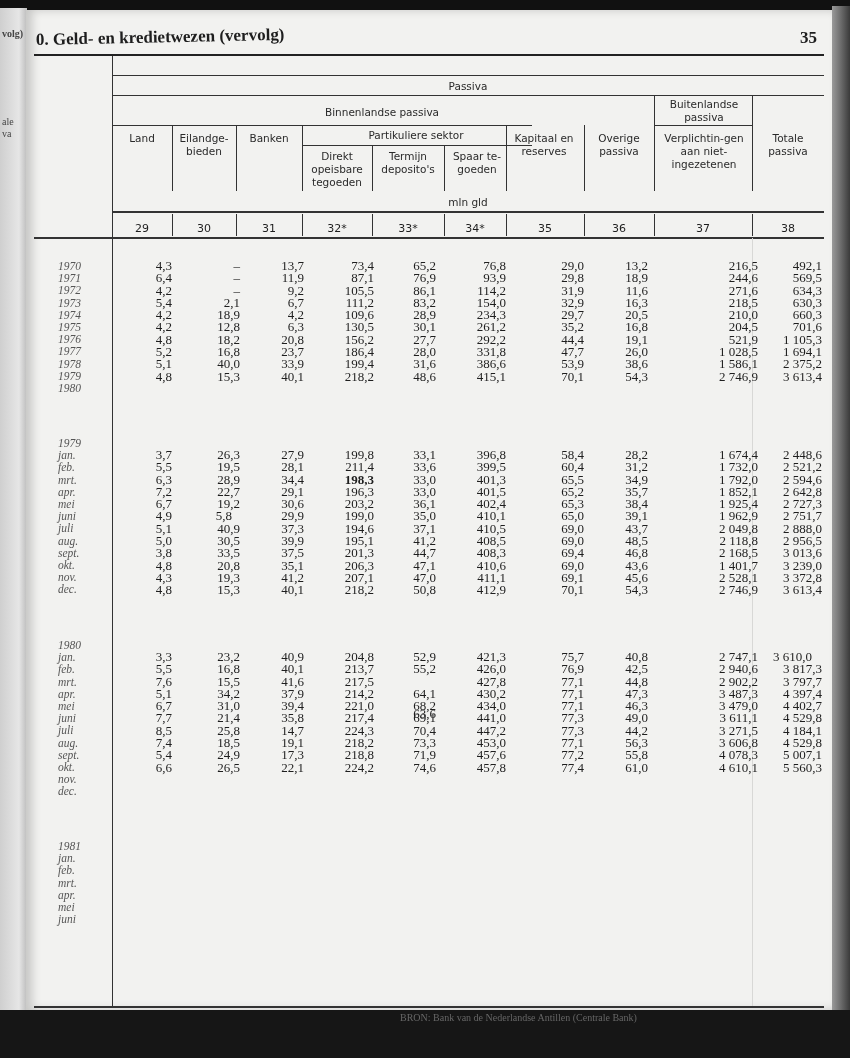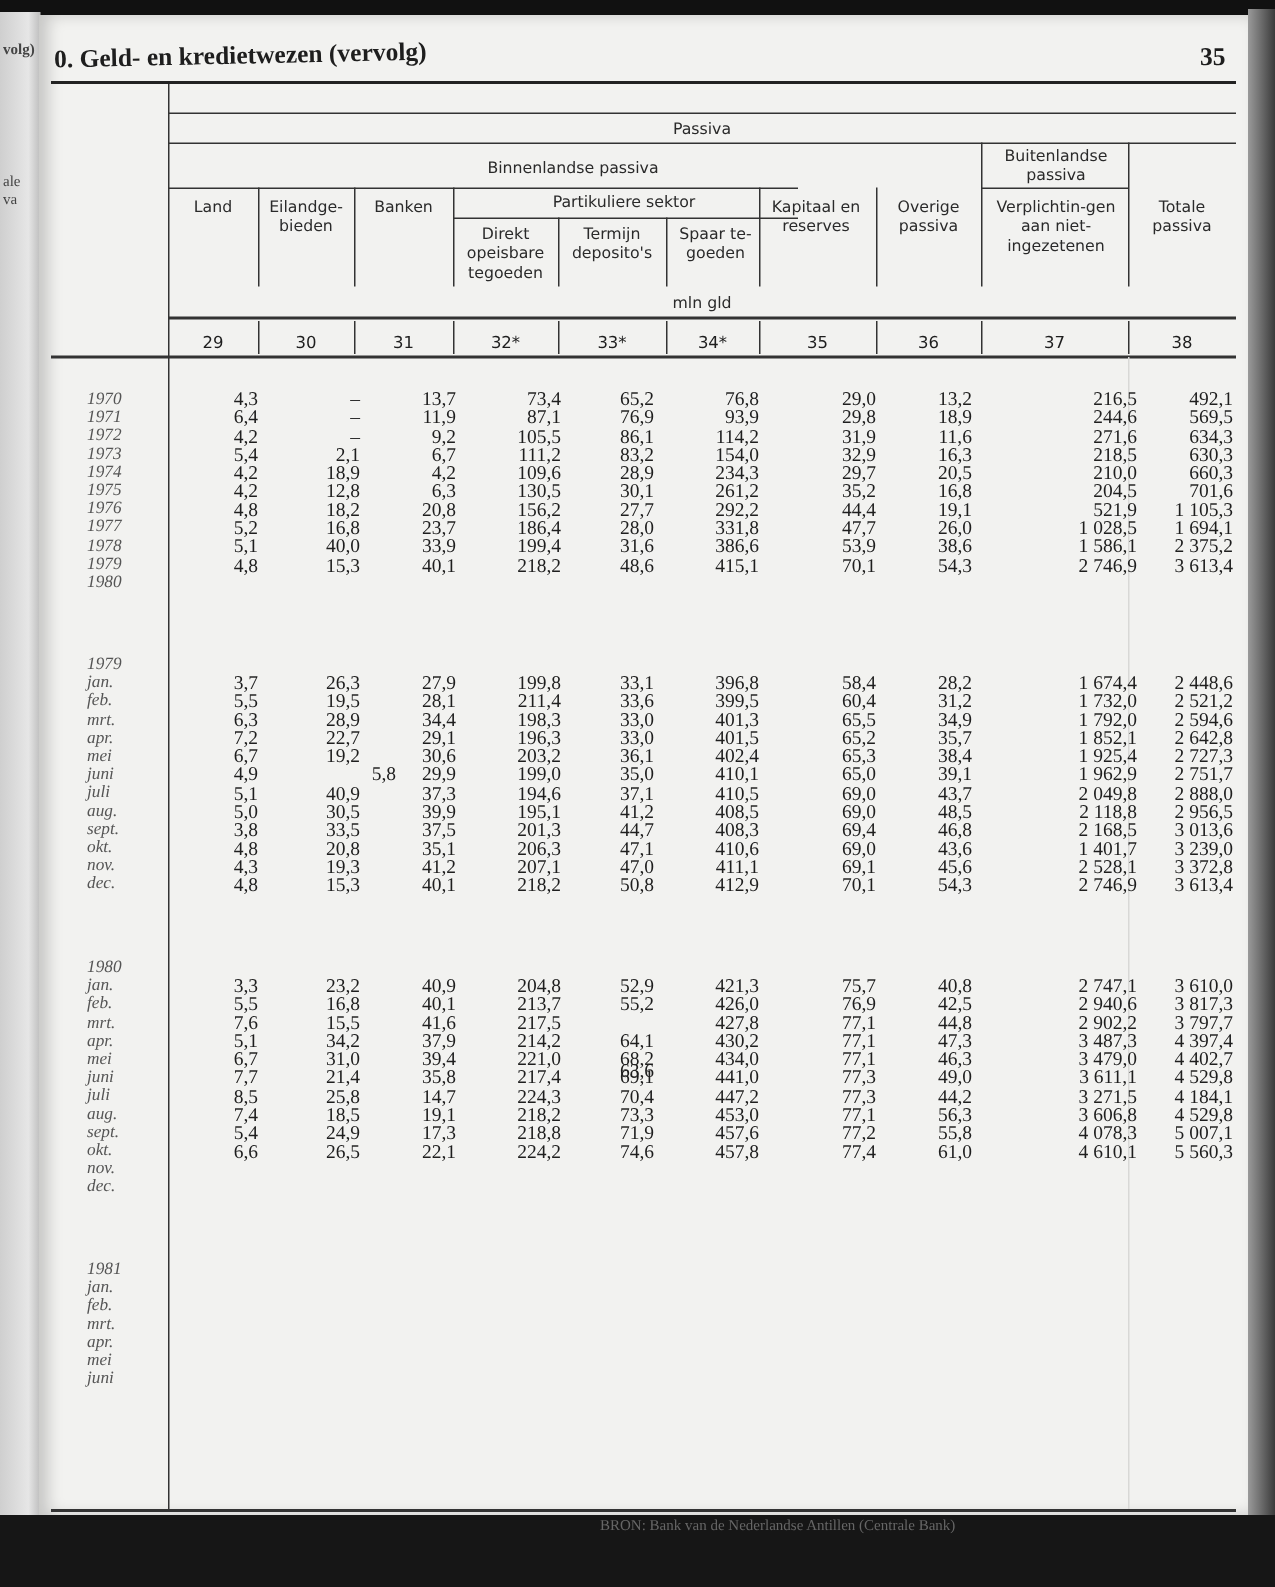--- a/index.html
+++ b/index.html
@@ -297,21 +297,21 @@
         <span class="cell" style="right: 318px;">399,5</span>
         <span class="cell" style="right: 240px;">60,4</span>
         <span class="cell" style="right: 176px;">31,2</span>
         <span class="cell" style="right: 66px;">1 732,0</span>
         <span class="cell" style="right: 2px;">2 521,2</span>
       </div>
       <div class="drow">
         <span class="cell" style="right: 652px;">6,3</span>
         <span class="cell" style="right: 584px;">28,9</span>
         <span class="cell" style="right: 520px;">34,4</span>
-        <span class="cell" style="right: 450px;">198,3</span>
+        <span class="cell" style="right: 450px; font-weight: bold;">198,3</span>
         <span class="cell" style="right: 388px;">33,0</span>
         <span class="cell" style="right: 318px;">401,3</span>
         <span class="cell" style="right: 240px;">65,5</span>
         <span class="cell" style="right: 176px;">34,9</span>
         <span class="cell" style="right: 66px;">1 792,0</span>
         <span class="cell" style="right: 2px;">2 594,6</span>
       </div>
       <div class="drow">
         <span class="cell" style="right: 652px;">7,2</span>
         <span class="cell" style="right: 584px;">22,7</span>
@@ -331,21 +331,21 @@
         <span class="cell" style="right: 450px;">203,2</span>
         <span class="cell" style="right: 388px;">36,1</span>
         <span class="cell" style="right: 318px;">402,4</span>
         <span class="cell" style="right: 240px;">65,3</span>
         <span class="cell" style="right: 176px;">38,4</span>
         <span class="cell" style="right: 66px;">1 925,4</span>
         <span class="cell" style="right: 2px;">2 727,3</span>
       </div>
       <div class="drow">
         <span class="cell" style="right: 652px;">4,9</span>
-        <span class="cell" style="right: 560px;">5,8</span>
+        <span class="cell" style="right: 592px;">5,8</span>
         <span class="cell" style="right: 520px;">29,9</span>
         <span class="cell" style="right: 450px;">199,0</span>
         <span class="cell" style="right: 388px;">35,0</span>
         <span class="cell" style="right: 318px;">410,1</span>
         <span class="cell" style="right: 240px;">65,0</span>
         <span class="cell" style="right: 176px;">39,1</span>
         <span class="cell" style="right: 66px;">1 962,9</span>
         <span class="cell" style="right: 2px;">2 751,7</span>
       </div>
       <div class="drow">
@@ -441,21 +441,21 @@
       <div class="drow">
         <span class="cell" style="right: 652px;">3,3</span>
         <span class="cell" style="right: 584px;">23,2</span>
         <span class="cell" style="right: 520px;">40,9</span>
         <span class="cell" style="right: 450px;">204,8</span>
         <span class="cell" style="right: 388px;">52,9</span>
         <span class="cell" style="right: 318px;">421,3</span>
         <span class="cell" style="right: 240px;">75,7</span>
         <span class="cell" style="right: 176px;">40,8</span>
         <span class="cell" style="right: 66px;">2 747,1</span>
-        <span class="cell" style="right: 2px;">3 610,0</span>
+        <span class="cell" style="right: 12px;">3 610,0</span>
       </div>
       <div class="drow">
         <span class="cell" style="right: 652px;">5,5</span>
         <span class="cell" style="right: 584px;">16,8</span>
         <span class="cell" style="right: 520px;">40,1</span>
         <span class="cell" style="right: 450px;">213,7</span>
         <span class="cell" style="right: 388px;">55,2</span>
         <span class="cell" style="right: 318px;">426,0</span>
         <span class="cell" style="right: 240px;">76,9</span>
         <span class="cell" style="right: 176px;">42,5</span>

